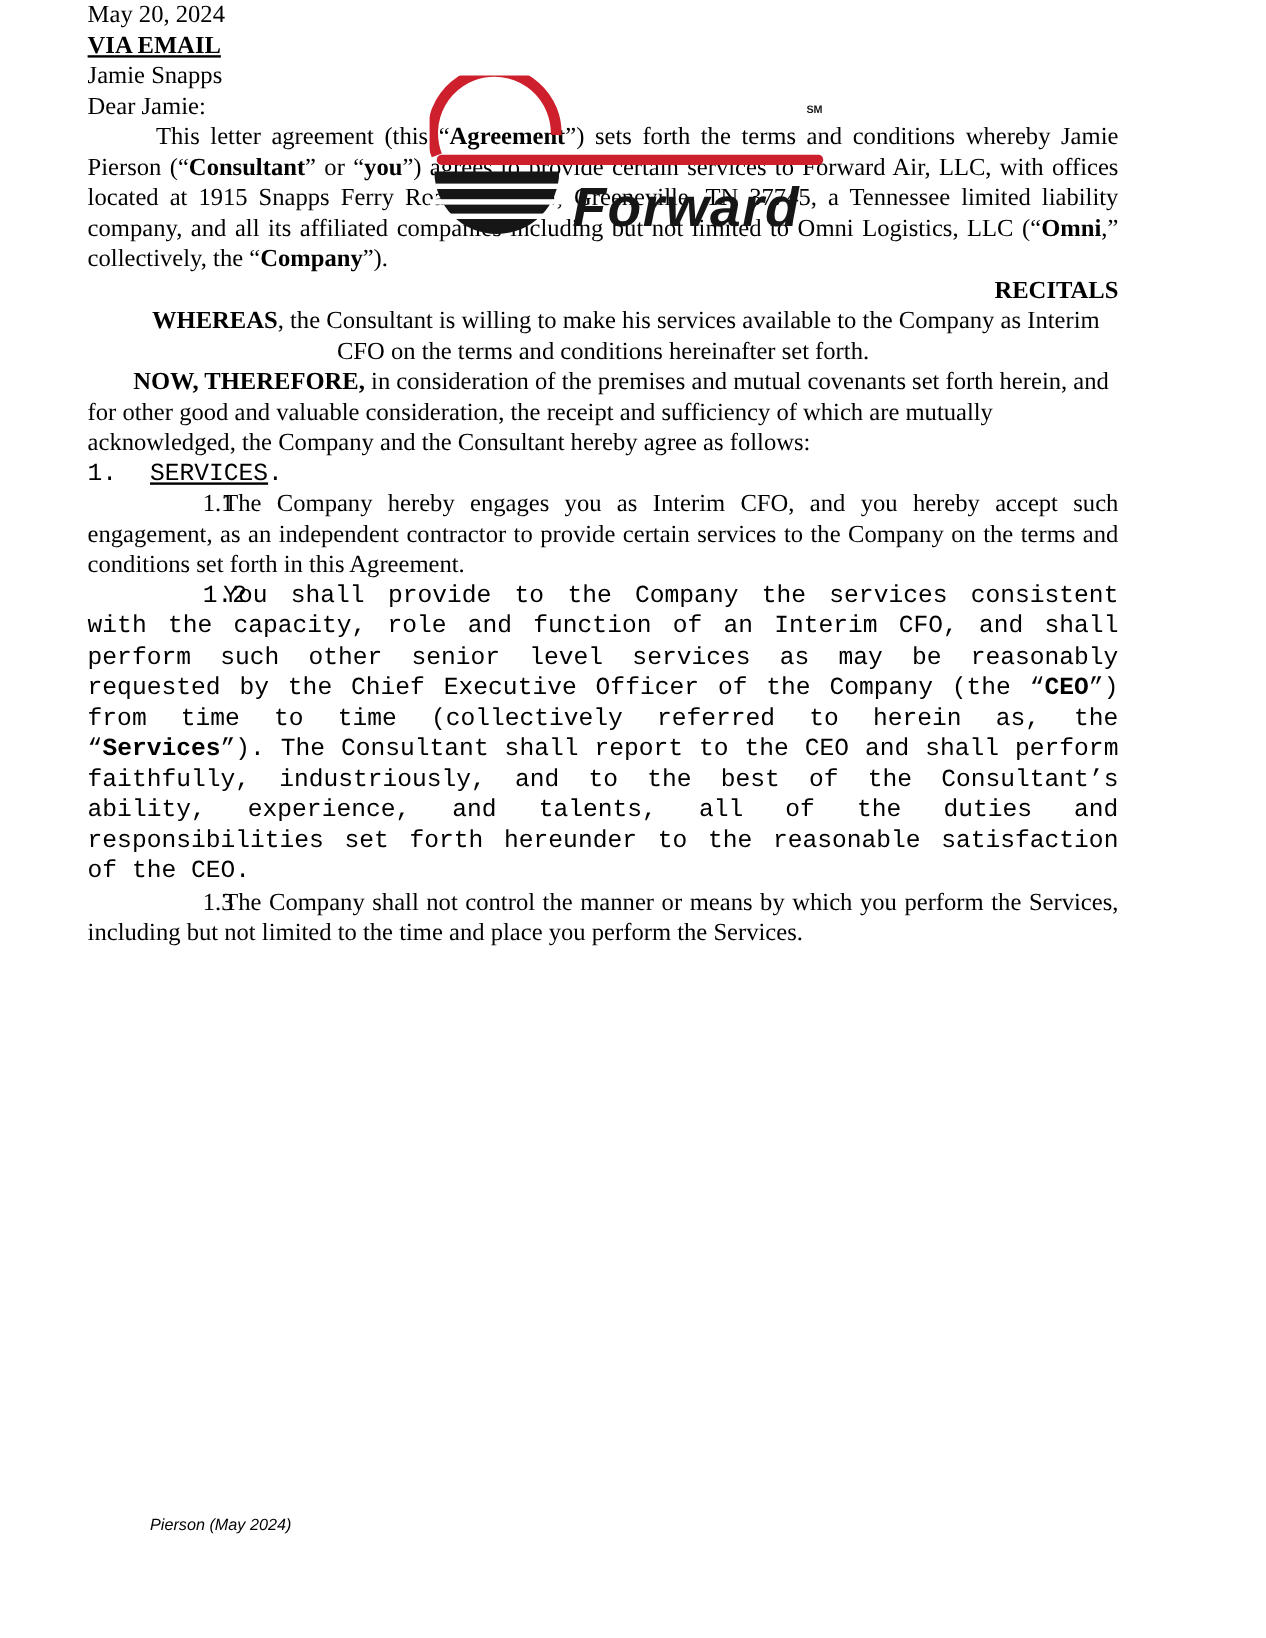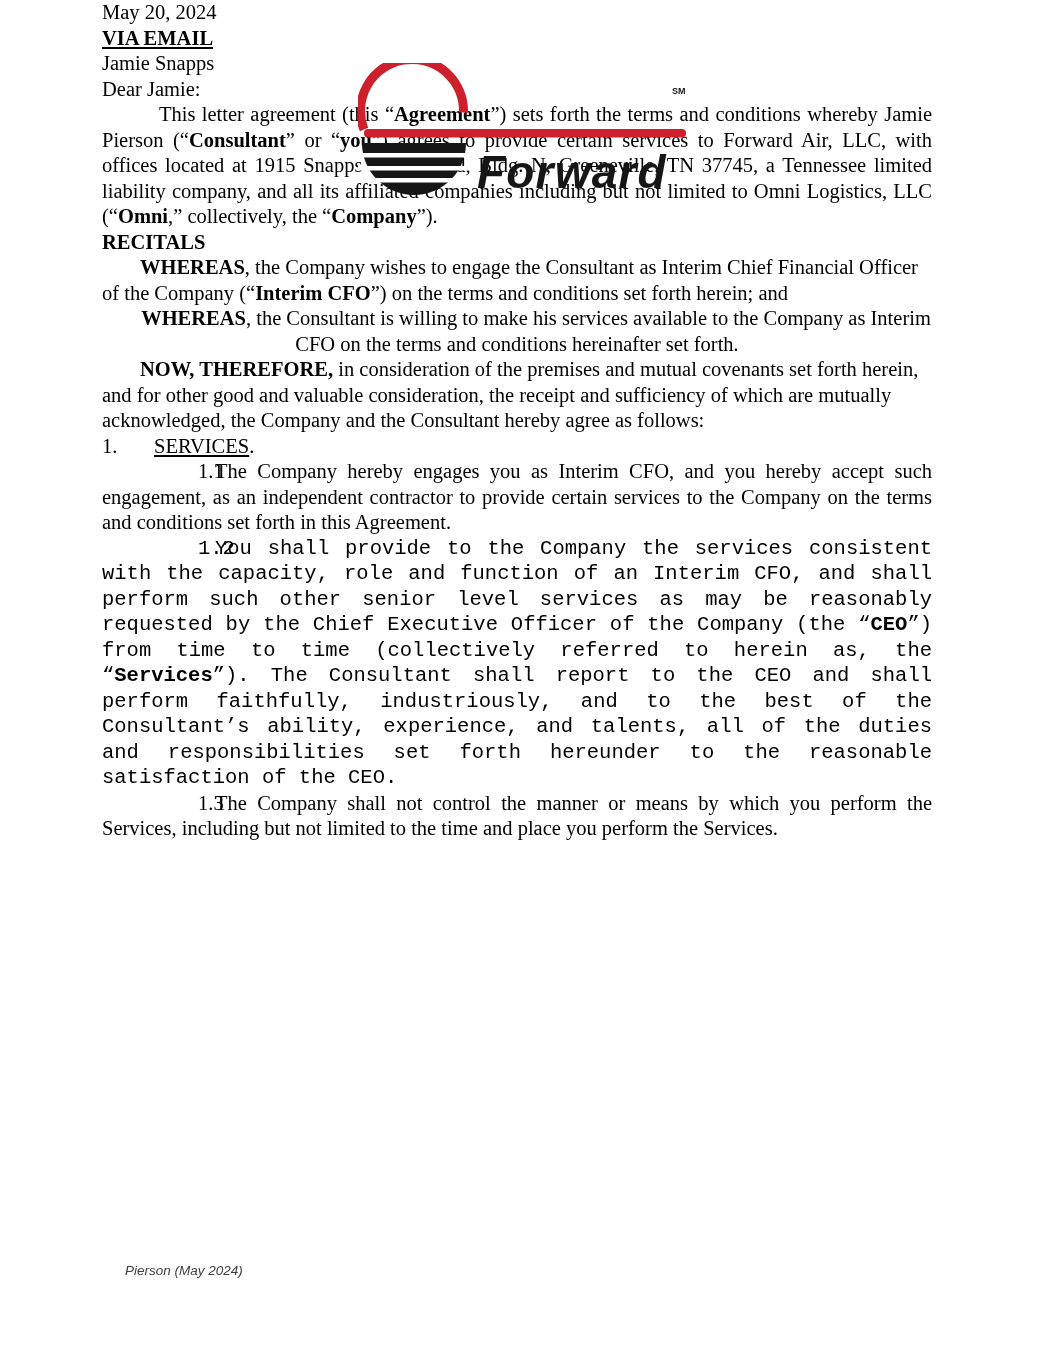--- a/index.html
+++ b/index.html
@@ -15,51 +15,51 @@
     color: #000000;
   }
   .logo {
     position: absolute;
     left: 358px;
     top: 63px;
     width: 332px;
     height: 136px;
   }
   .page {
-    padding: 0 123px 0 102px;
+    padding: 0 123px 0 73px;
   }
   .page p { margin: 0; }
 
   .p-date       { margin-top: 252px; }
   .p-via        { margin-top: 21px; font-weight: bold; text-decoration: underline; }
   .p-recipient  { margin-top: 22px; }
   .p-salutation { margin-top: 30px; }
   .p-intro      { margin-top: 12px; text-align: justify; text-indent: 57px; }
-  .h-recitals   { margin-top: 23px; text-align: left; font-weight: bold; }
+  .h-recitals   { margin-top: 23px; text-align: right; font-weight: bold; }
   .p-whereas1   { margin-top: 21px; text-indent: 38px; }
   .p-whereas2   { margin-top: 17px; text-indent: 38px; text-align: center; }
   .p-now        { margin-top: 19px; text-indent: 38px; }
-  .h-services   { margin-top: 13px; margin-left: 35px; }
+  .h-services   { margin-top: 13px; margin-left: 35px; font-family: Liberation Mono, monospace; }
   .svc-num      { display: inline-block; width: 52px; }
   .svc-title    { text-decoration: underline; }
   .sub          { margin-left: 39px; text-align: justify; text-indent: 48px; }
   .sub .num     { display: inline-block; width: 65px; }
   .sub-1        { margin-top: 20px; }
   .sub-2        { margin-top: 18px; font-family: Liberation Mono, monospace; }
   .sub-3        { margin-top: 6px; }
 
   .doc-footnote {
     position: absolute;
     left: 125px;
     top: 1263px;
     font-family: "Liberation Sans", sans-serif;
     font-style: italic;
     font-size: 13.5px;
     line-height: 16px;
-    color: #404040;
+    color: #000000;
   }
   .rich b { font-weight: bold; }
 </style>
 </head>
 <body>
 
 <svg class="logo" viewBox="0 0 332 136" xmlns="http://www.w3.org/2000/svg">
 
   <path d="M 6 66.5 A 51.5 51.5 0 1 1 105.5 49.5" fill="none" stroke="#CE202C" stroke-width="9"></path>
 
@@ -82,21 +82,20 @@
   <p class="p-via">VIA EMAIL</p>
 
   <p class="p-recipient">Jamie Snapps</p>
 
   <p class="p-salutation">Dear Jamie:</p>
 
   <p class="p-intro rich"><span>This letter agreement (this “</span><b>Agreement</b><span>”) sets forth the terms and conditions whereby Jamie Pierson (“</span><b>Consultant</b><span>” or “</span><b>you</b><span>”) agrees to provide certain services to Forward Air, LLC, with offices located at 1915 Snapps Ferry Road, Bldg. N, Greeneville, TN 37745, a Tennessee limited liability company, and all its affiliated companies including but not limited to Omni Logistics, LLC (“</span><b>Omni</b><span>,” collectively, the “</span><b>Company</b><span>”).</span></p>
 
   <p class="h-recitals">RECITALS</p>
 
-  <p class="p-whereas1 rich"><b>WHEREAS</b><span>, the Company wishes to engage the Consultant as Interim Chief Financial Officer of the Company (“</span><b>Interim CFO</b><span>”) on the terms and conditions set forth herein; and</span></p>
 
   <p class="p-whereas2 rich"><b>WHEREAS</b><span>, the Consultant is willing to make his services available to the Company as Interim CFO on the terms and conditions hereinafter set forth.</span></p>
 
   <p class="p-now rich"><b>NOW, THEREFORE,</b><span> in consideration of the premises and mutual covenants set forth herein, and for other good and valuable consideration, the receipt and sufficiency of which are mutually acknowledged, the Company and the Consultant hereby agree as follows:</span></p>
 
   <p class="h-services">
     <span class="svc-num">1.</span><span class="svc-title">SERVICES</span><span>.</span>
   </p>
 
   <p class="sub sub-1">

